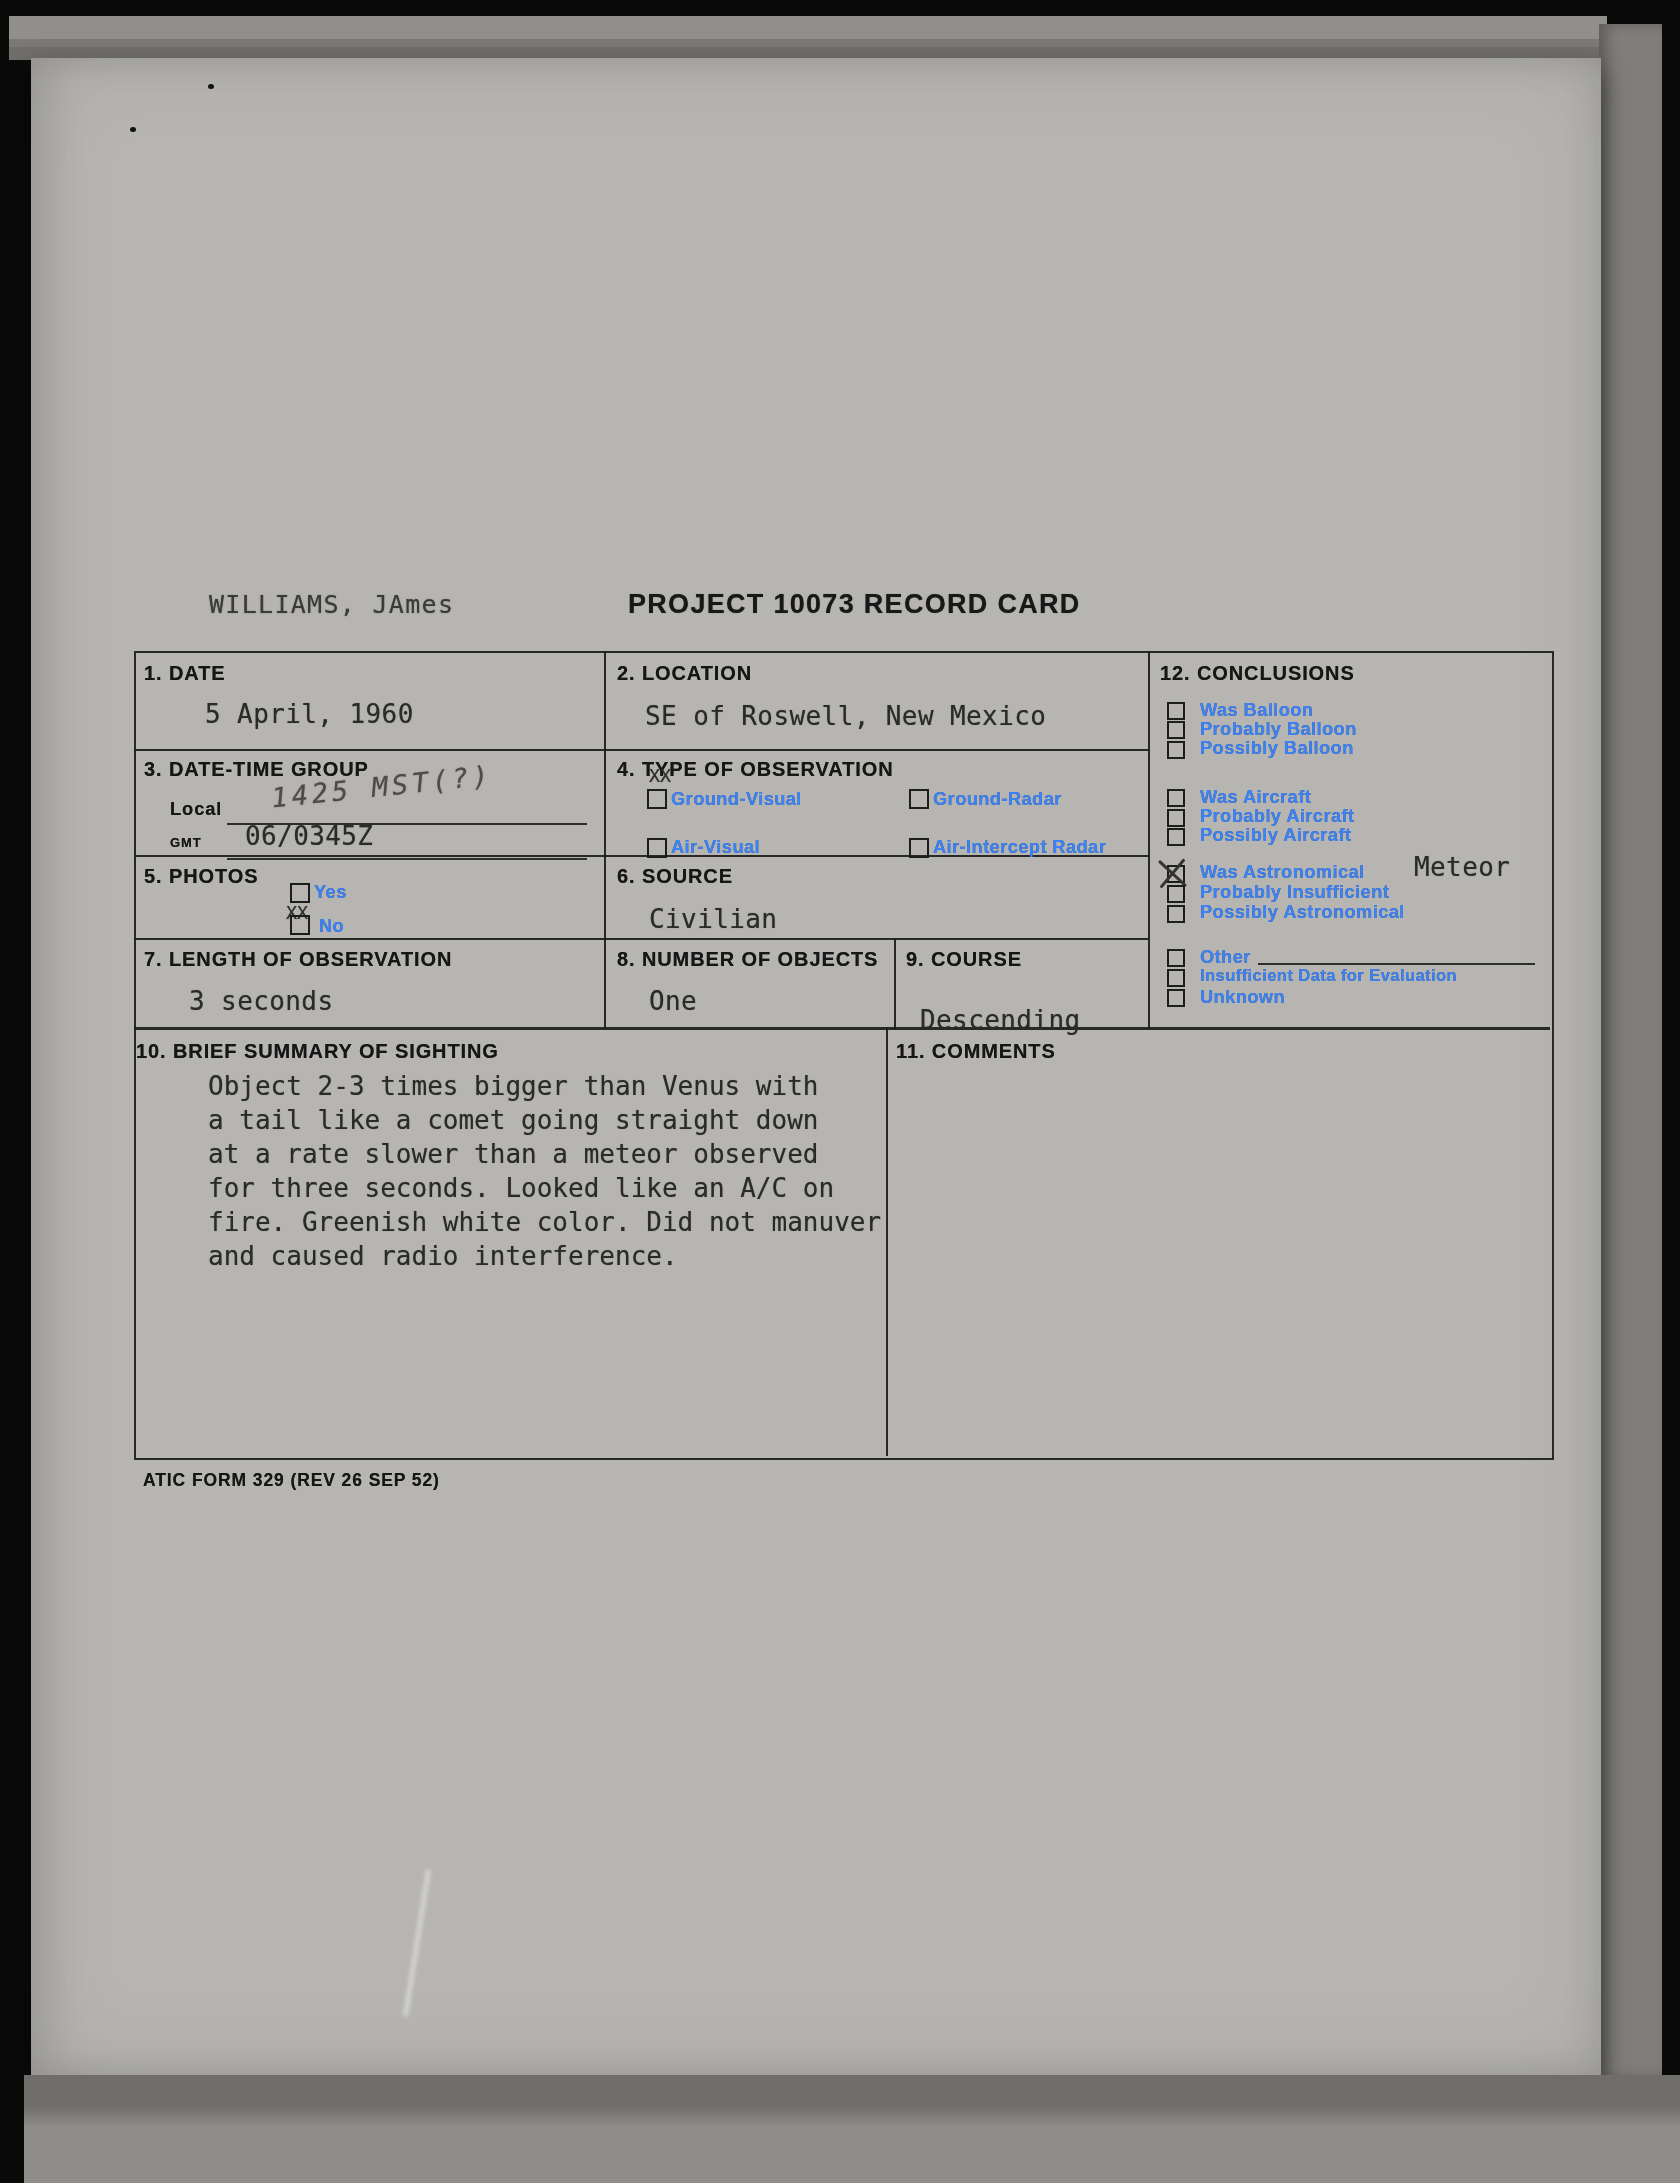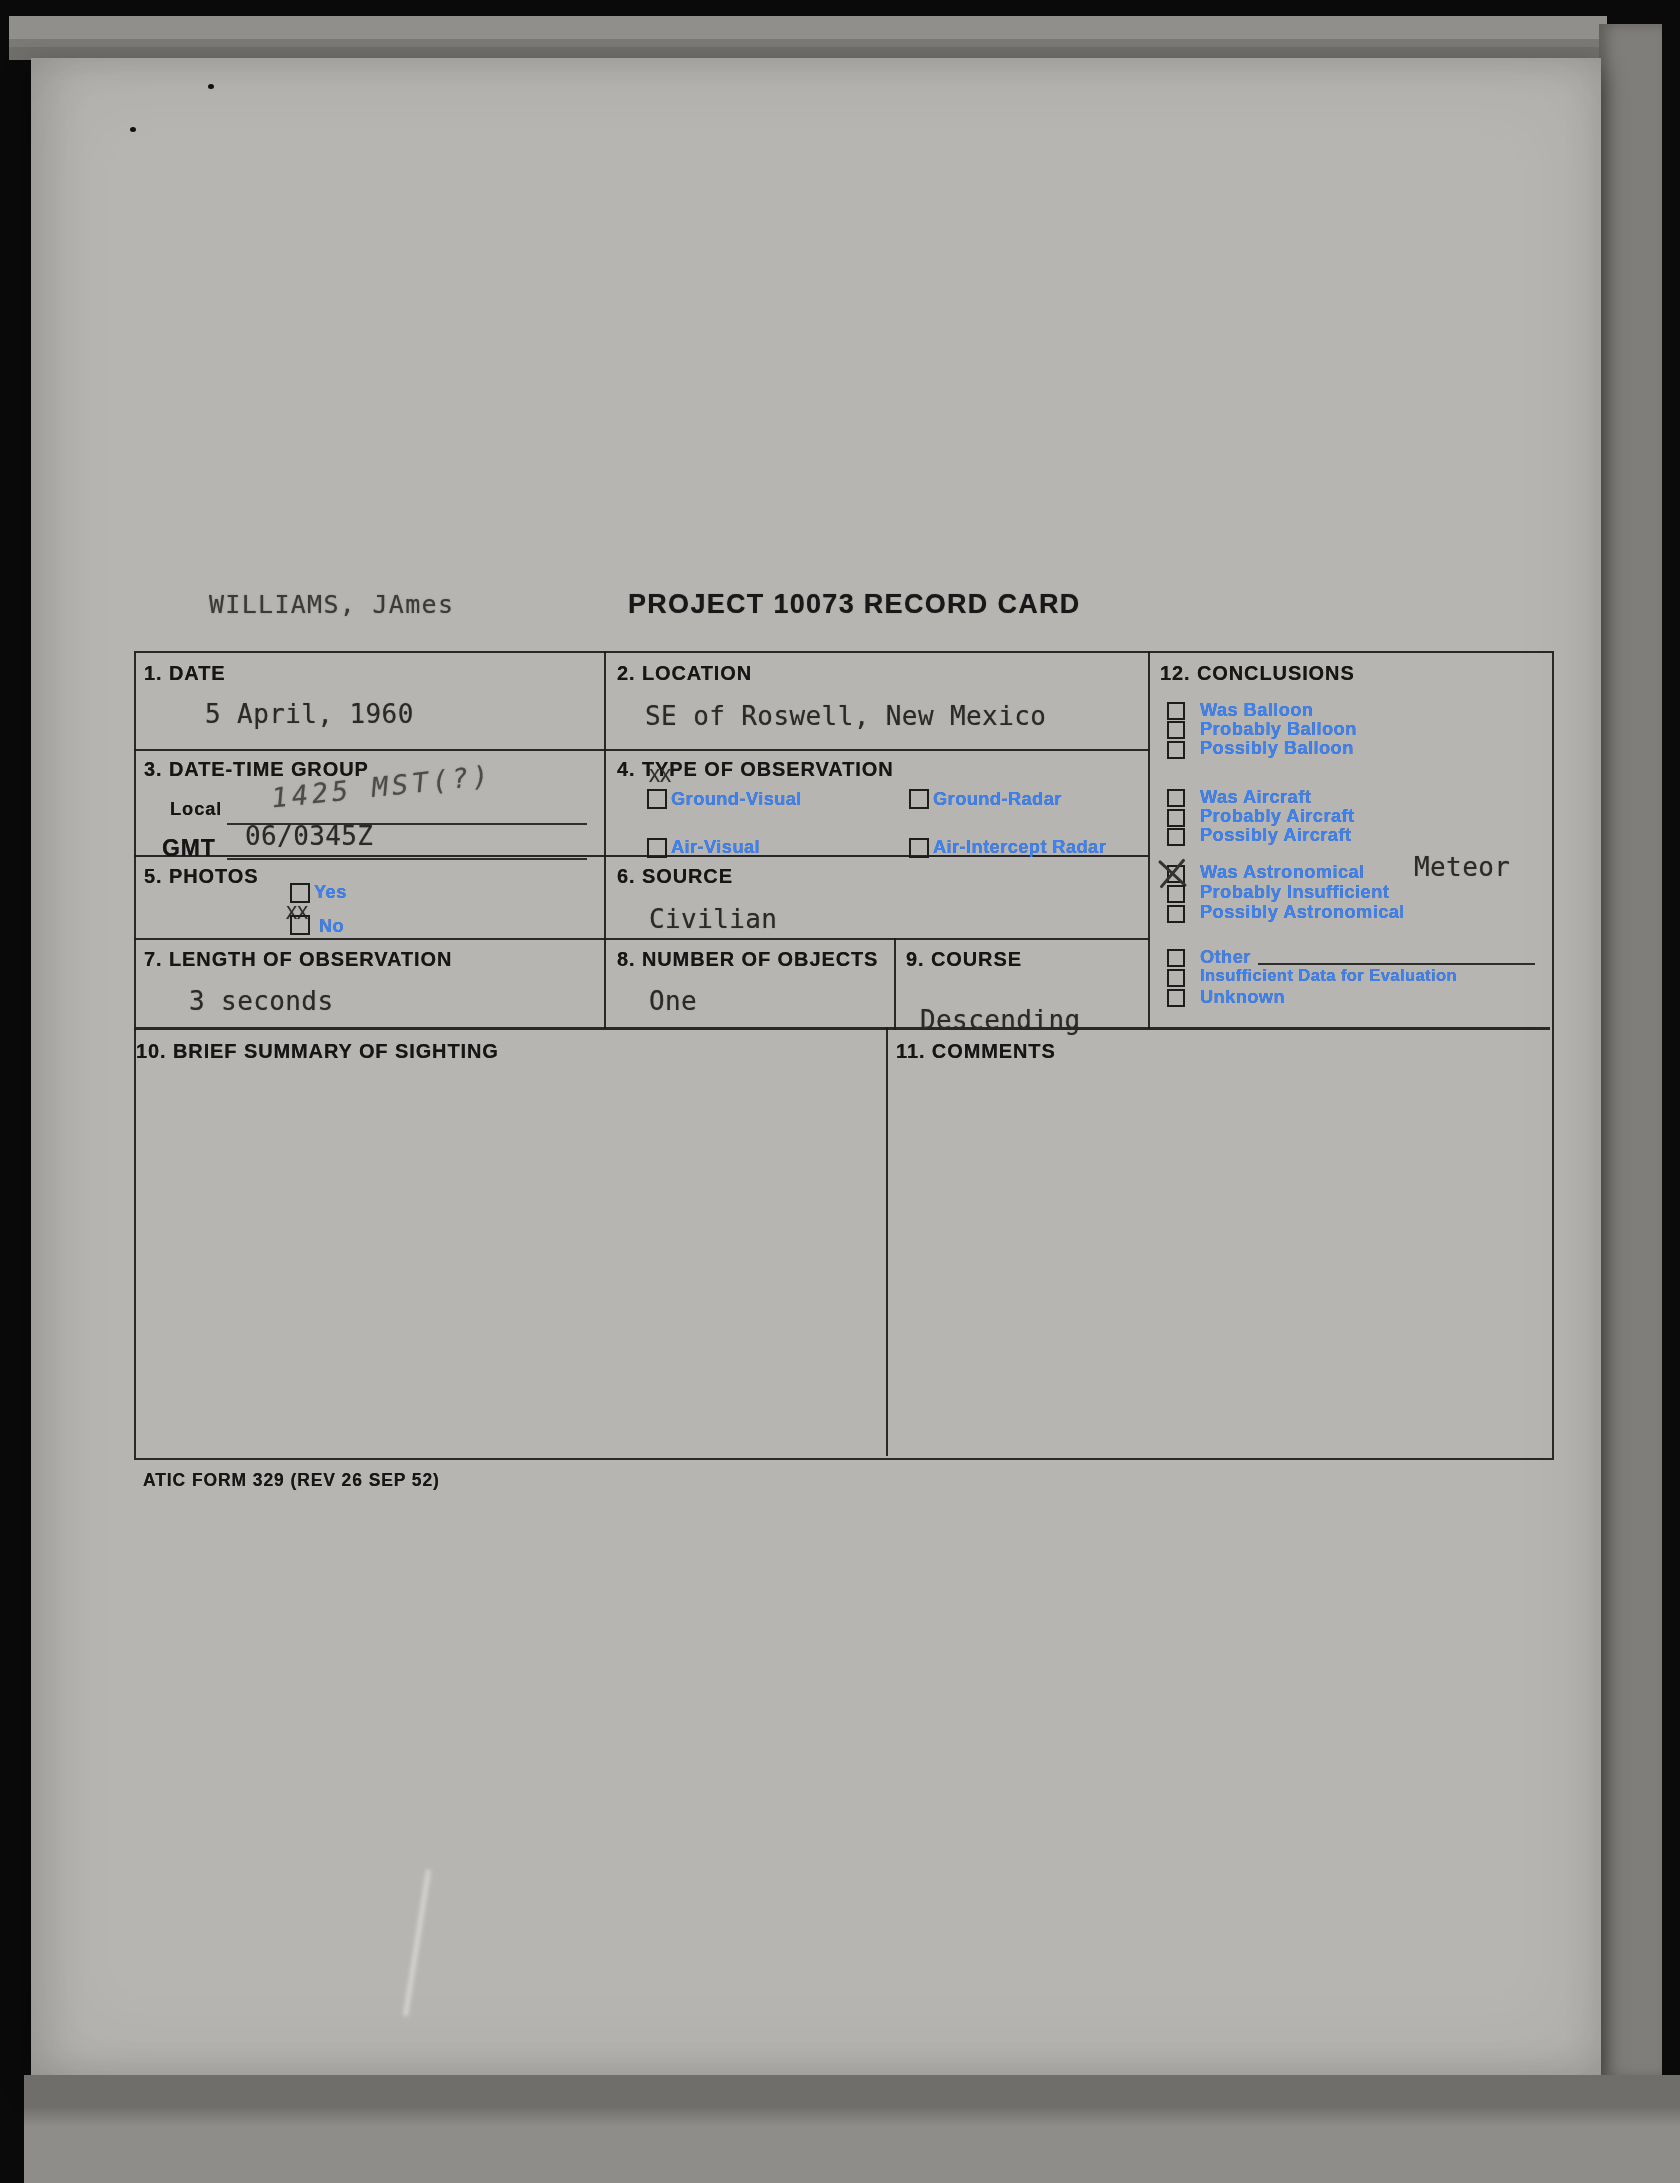--- a/index.html
+++ b/index.html
@@ -90,21 +90,21 @@
   <div class="abs lbl" style="left:144px;top:662px;">1. DATE</div>
   <div class="abs typed" style="left:205px;top:699px;">5 April, 1960</div>
 
   <div class="abs lbl" style="left:617px;top:662px;">2. LOCATION</div>
   <div class="abs typed" style="left:645px;top:701px;">SE of Roswell, New Mexico</div>
 
   <div class="abs lbl" style="left:144px;top:758px;">3. DATE-TIME GROUP</div>
   <div class="abs lbl" style="left:170px;top:798px;font-size:18.3px;">Local</div>
   <div class="abs hand" style="left:271px;top:771px;">1425 MST(?)</div>
   <div class="abs rule" style="left:227px;top:823px;width:360px;"></div>
-  <div class="abs lbl" style="left:162px;top:835px;font-size:23px;">GMT</div>
+  <div class="abs lbl" style="left:170px;top:835px;font-size:13px;">GMT</div>
   <div class="abs typed" style="left:245px;top:821px;">06/0345Z</div>
   <div class="abs rule" style="left:227px;top:858px;width:360px;"></div>
 
   <div class="abs lbl" style="left:617px;top:758px;">4. TYPE OF OBSERVATION</div>
   <div class="abs typed-sm" style="left:649px;top:765px;">XX</div>
   <div class="abs cb" style="left:647px;top:789px;"></div>
   <div class="abs clbl" style="left:671px;top:788px;">Ground-Visual</div>
   <div class="abs cb" style="left:909px;top:789px;"></div>
   <div class="abs clbl" style="left:933px;top:788px;">Ground-Radar</div>
   <div class="abs cb" style="left:647px;top:838px;"></div>
@@ -123,20 +123,26 @@
   <div class="abs typed" style="left:649px;top:904px;">Civilian</div>
 
   <div class="abs lbl" style="left:144px;top:948px;">7. LENGTH OF OBSERVATION</div>
   <div class="abs typed" style="left:189px;top:986px;">3 seconds</div>
   <div class="abs lbl" style="left:617px;top:948px;">8. NUMBER OF OBJECTS</div>
   <div class="abs typed" style="left:649px;top:986px;">One</div>
   <div class="abs lbl" style="left:906px;top:948px;">9. COURSE</div>
   <div class="abs typed" style="left:920px;top:986px;margin-top:19px;">Descending</div>
 
   <div class="abs lbl" style="left:136px;top:1040px;">10. BRIEF SUMMARY OF SIGHTING</div>
+  <div class="abs para" style="left:208px;top:1069px;width:681px;">Object 2-3 times bigger than Venus with
+a tail like a comet going straight down
+at a rate slower than a meteor observed
+for three seconds. Looked like an A/C on
+fire. Greenish white color. Did not manuver
+and caused radio interference.</div>
 
   <div class="abs lbl" style="left:896px;top:1040px;">11. COMMENTS</div>
 
   <div class="abs lbl" style="left:1160px;top:662px;">12. CONCLUSIONS</div>
 
   <div class="abs cb-sm" style="left:1167px;top:702px;"></div>
   <div class="abs clbl" style="left:1200px;top:699px;">Was Balloon</div>
   <div class="abs cb-sm" style="left:1167px;top:721px;"></div>
   <div class="abs clbl" style="left:1200px;top:718px;">Probably Balloon</div>
   <div class="abs cb-sm" style="left:1167px;top:741px;"></div>

